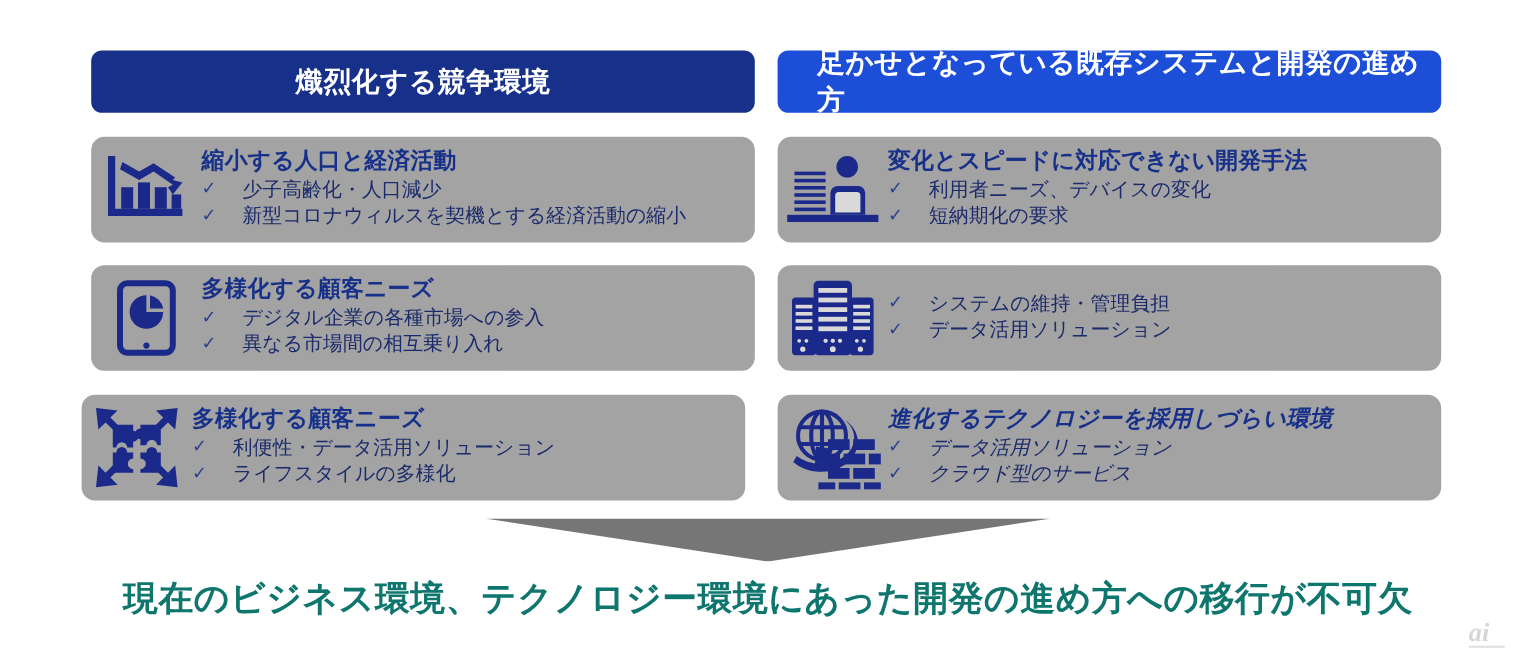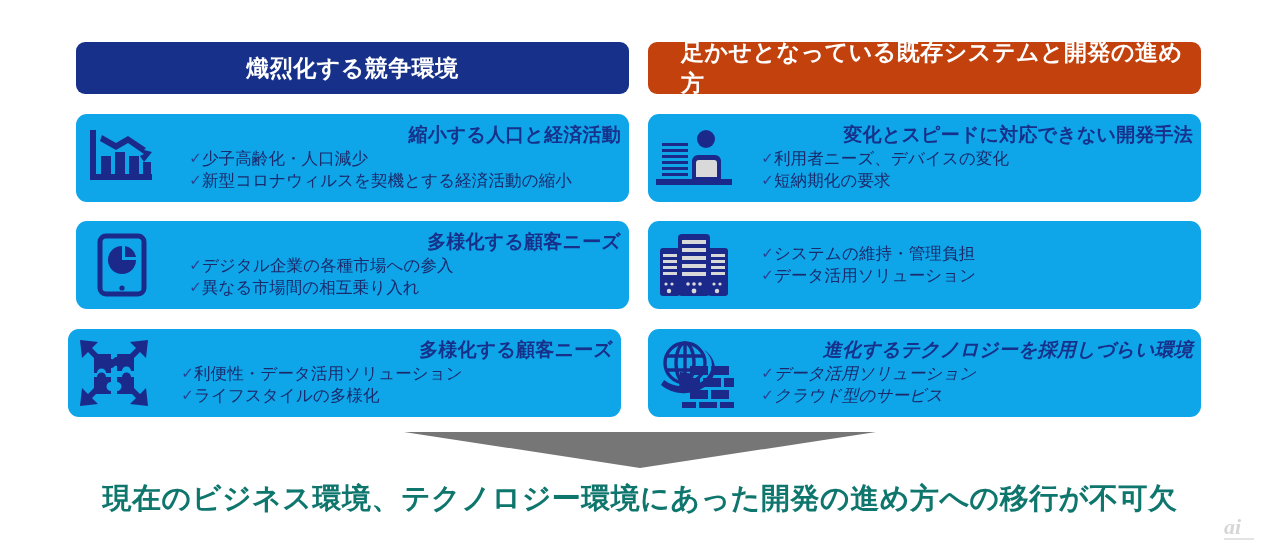--- a/index.html
+++ b/index.html
@@ -18,30 +18,29 @@
   .col-right{left:648px;}
 
   .col-header{
     height:52px;border-radius:9px;
     display:flex;align-items:center;justify-content:center;
     color:#ffffff;font-weight:bold;font-size:23px;
     letter-spacing:.5px;
     box-sizing:border-box;
   }
   .col-header.navy{background:#17308a;}
-  .col-header.sky{background:#c2410c;padding-left:33px;}
+  .col-header.sky{background:#1d4ed8;padding-left:33px;}
 
   
   .card{
     position:absolute;
     width:553px;height:88px;
-    background:#0ea5e9;border-radius:11px;
+    background:#a3a3a3;border-radius:11px;
     display:flex;align-items:center;
     box-sizing:border-box;
-    text-align:right;
   }
   .card-icon{
     width:92px;min-width:92px;height:70px;
     display:flex;align-items:center;justify-content:center;
   }
   .card-icon svg{display:block;}
   .card-body{flex:1;padding-right:8px;}
   .card-title{
     color:#17308a;font-weight:bold;font-size:19px;
     line-height:1.15;margin:0 0 2px 0;

